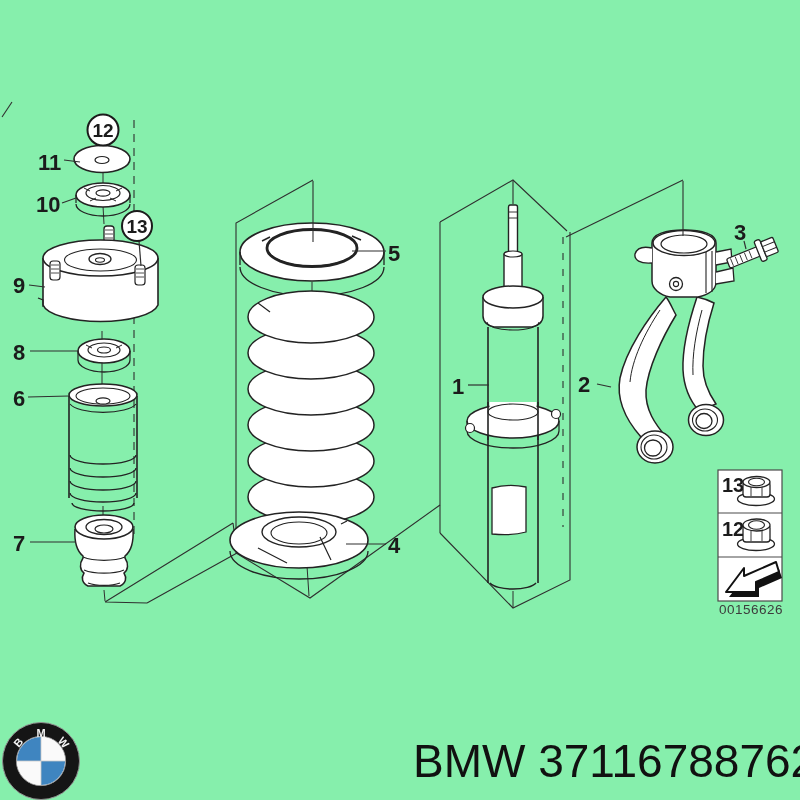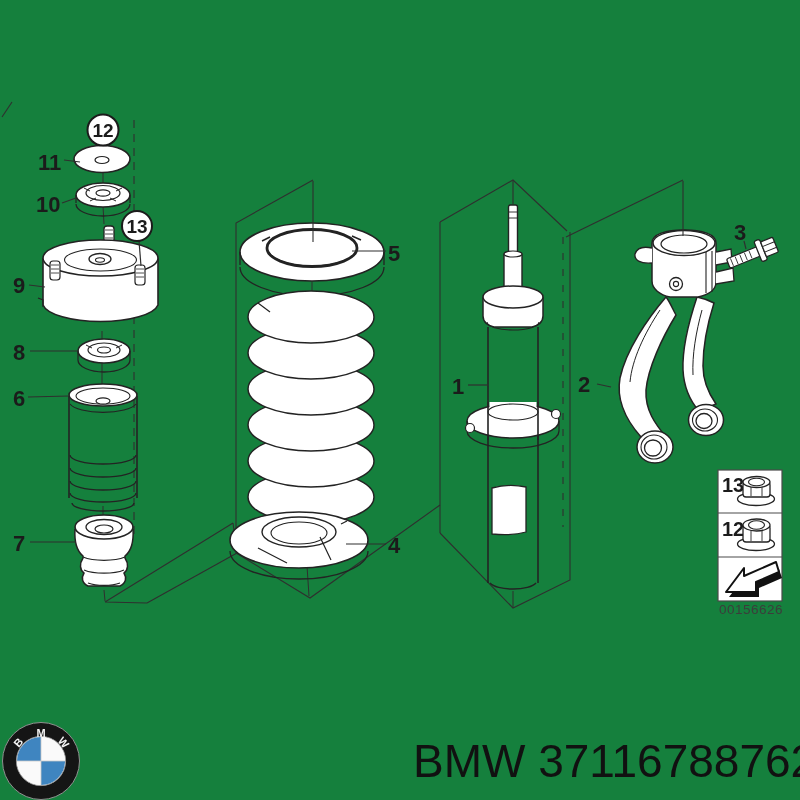--- a/index.html
+++ b/index.html
@@ -1,16 +1,16 @@
 <!DOCTYPE html>
 <html><head>
 <meta charset="utf-8">
 <style>
   html,body{margin:0;padding:0;background:#ffffff;}
-  .page{position:relative;width:800px;height:800px;background:#15803d;overflow:hidden;
+  .page{position:relative;width:800px;height:800px;background:#86efac;overflow:hidden;
         font-family:"Liberation Sans", sans-serif;}
   svg text{font-family:"Liberation Sans", sans-serif;}
   .callout{font-size:22px;font-weight:700;fill:#1b1b1b;}
   .callout-circ{font-size:19px;font-weight:700;fill:#1b1b1b;text-anchor:middle;}
   .legend-num{font-size:20px;font-weight:700;fill:#1b1b1b;}
   .code{font-size:13.5px;font-weight:400;fill:#3c3c3c;letter-spacing:0.5px;text-anchor:middle;}
   .caption{font-size:46px;font-weight:400;fill:#111;}
   .logo-letter{font-size:11px;font-weight:700;fill:#f4f4f4;text-anchor:middle;}
 </style>
 </head>

